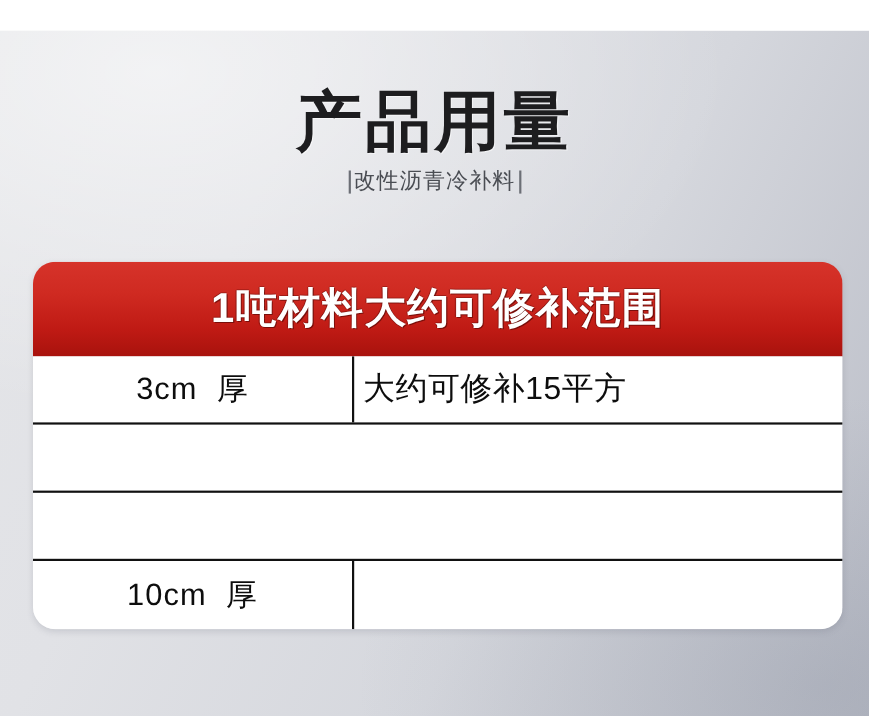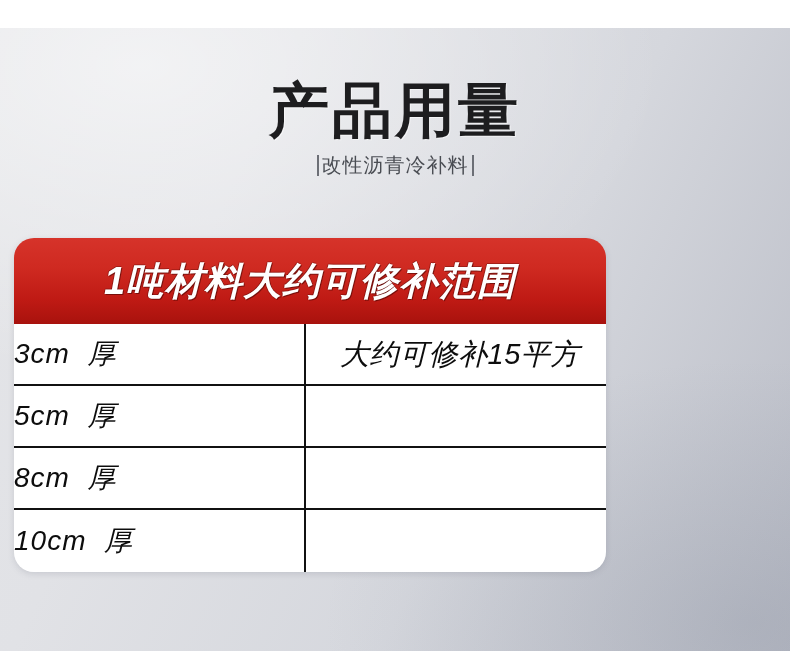--- a/index.html
+++ b/index.html
@@ -74,28 +74,27 @@
   .subtitle-text {
     font-size: 20px;
     line-height: 22px;
     color: #4a4d53;
     letter-spacing: 1px;
   }
 
   
   .card {
     position: absolute;
-    left: 14px;
+    left: 30px;
     top: 222px;
-    width: 592px;
+    width: 736px;
     height: 334px;
     border-radius: 20px;
     overflow: hidden;
     box-shadow: 0 2px 6px rgba(90,95,110,0.18);
-    font-style: italic;
   }
   .card-header {
     position: relative;
     height: 86px;
     background: linear-gradient(180deg, #d6332a 0%, #cf2a21 34%, #bf1a14 72%, #a8120d 100%);
     display: flex;
     align-items: center;
     justify-content: center;
   }
   .card-header-title {
@@ -124,25 +123,26 @@
     border-bottom: none;
     gap: 40px;
   }
   .t-cell {
     display: flex;
     align-items: center;
     box-sizing: border-box;
   }
   .t-cell.left {
     width: 292px;
+    justify-content: center;
     border-right: 2px solid #111111;
   }
   .t-cell.right {
     flex: 1;
-    justify-content: center;
+    justify-content: flex-start;
     padding-left: 8px;
   }
   .cell-text {
     font-size: 29px;
     line-height: 32px;
     color: #0d0d0d;
     font-weight: normal;
     letter-spacing: 0.5px;
     white-space: pre;
   }
@@ -179,29 +179,23 @@
       <div class="t-row">
         <div class="t-cell left">
           <span class="cell-text thick">3cm  厚</span>
         </div>
         <div class="t-cell right">
           <span class="cell-text">大约可修补15平方</span>
         </div>
       </div>
 
       <div class="t-row">
-        <div class="t-cell left">
-          <span class="cell-text thick">5cm  厚</span>
-        </div>
-      </div>
-
-      <div class="t-row">
-        <div class="t-cell left">
-          <span class="cell-text thick">8cm  厚</span>
-        </div>
+      </div>
+
+      <div class="t-row">
       </div>
 
       <div class="t-row">
         <div class="t-cell left">
           <span class="cell-text thick">10cm  厚</span>
         </div>
       </div>
 
     </div>
   </div>

